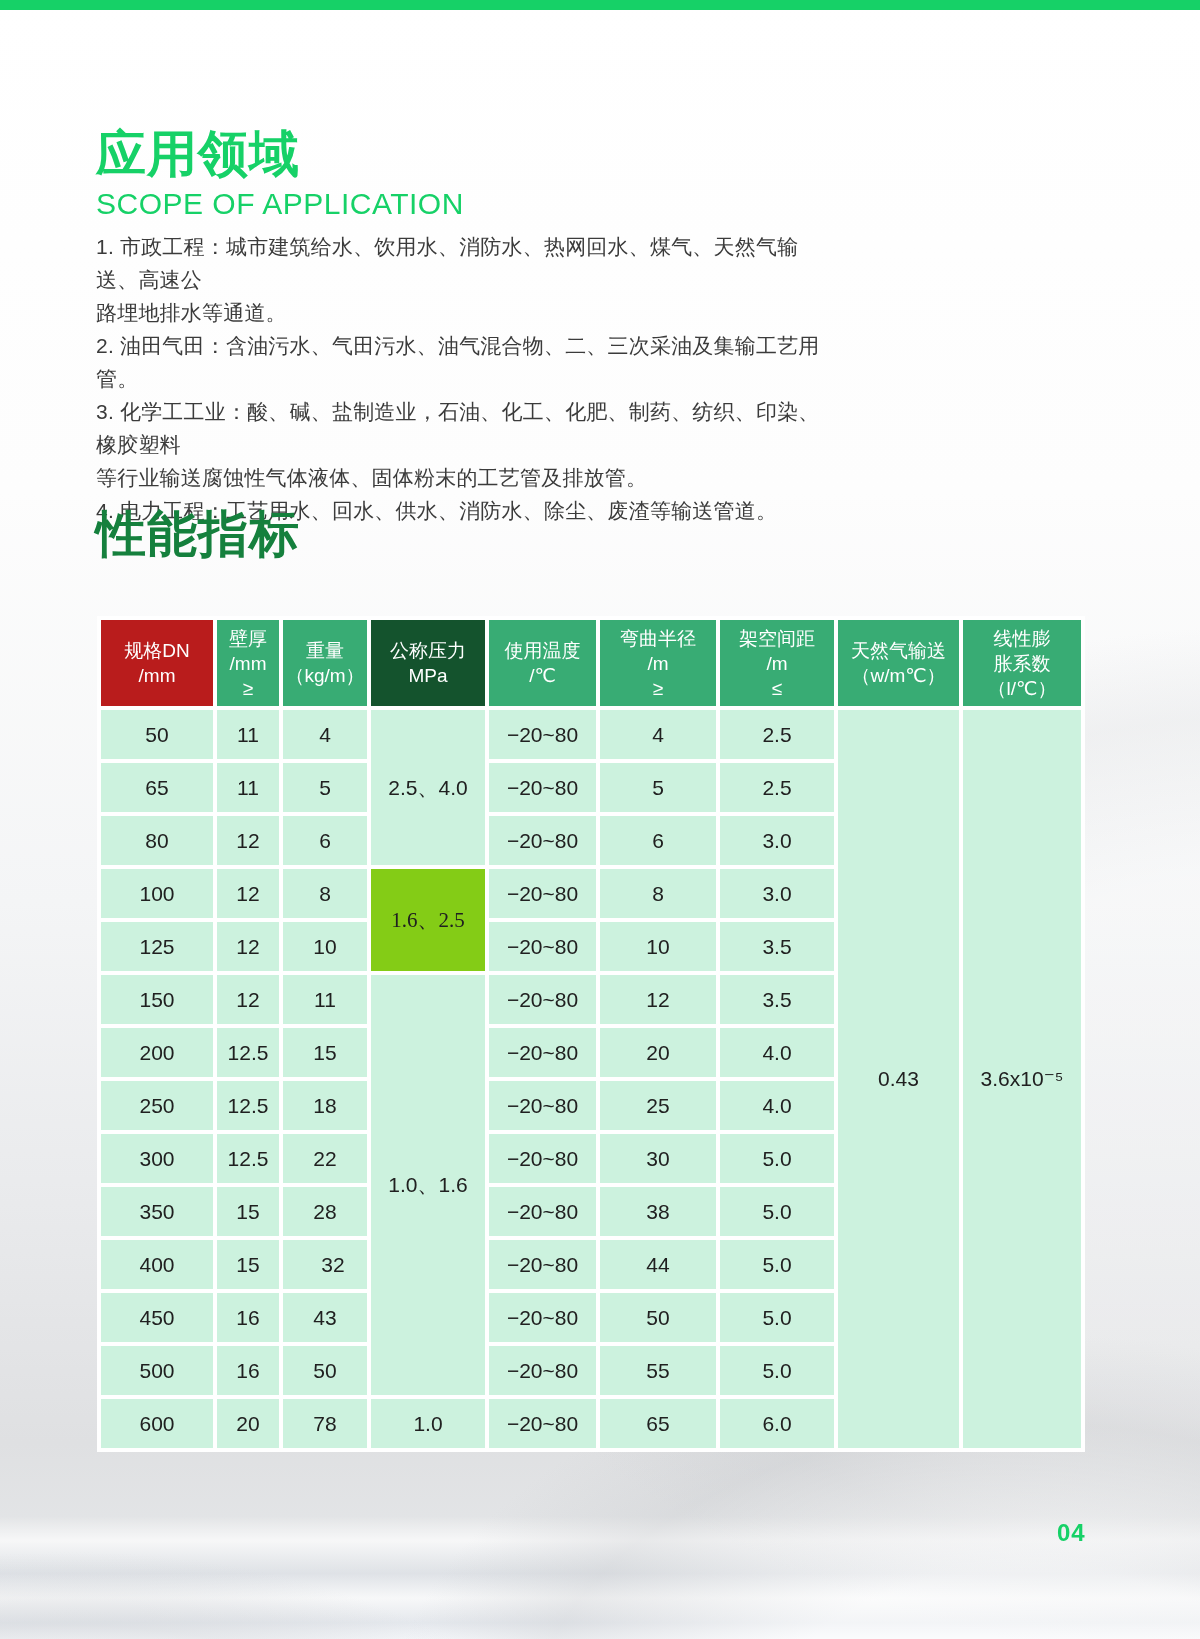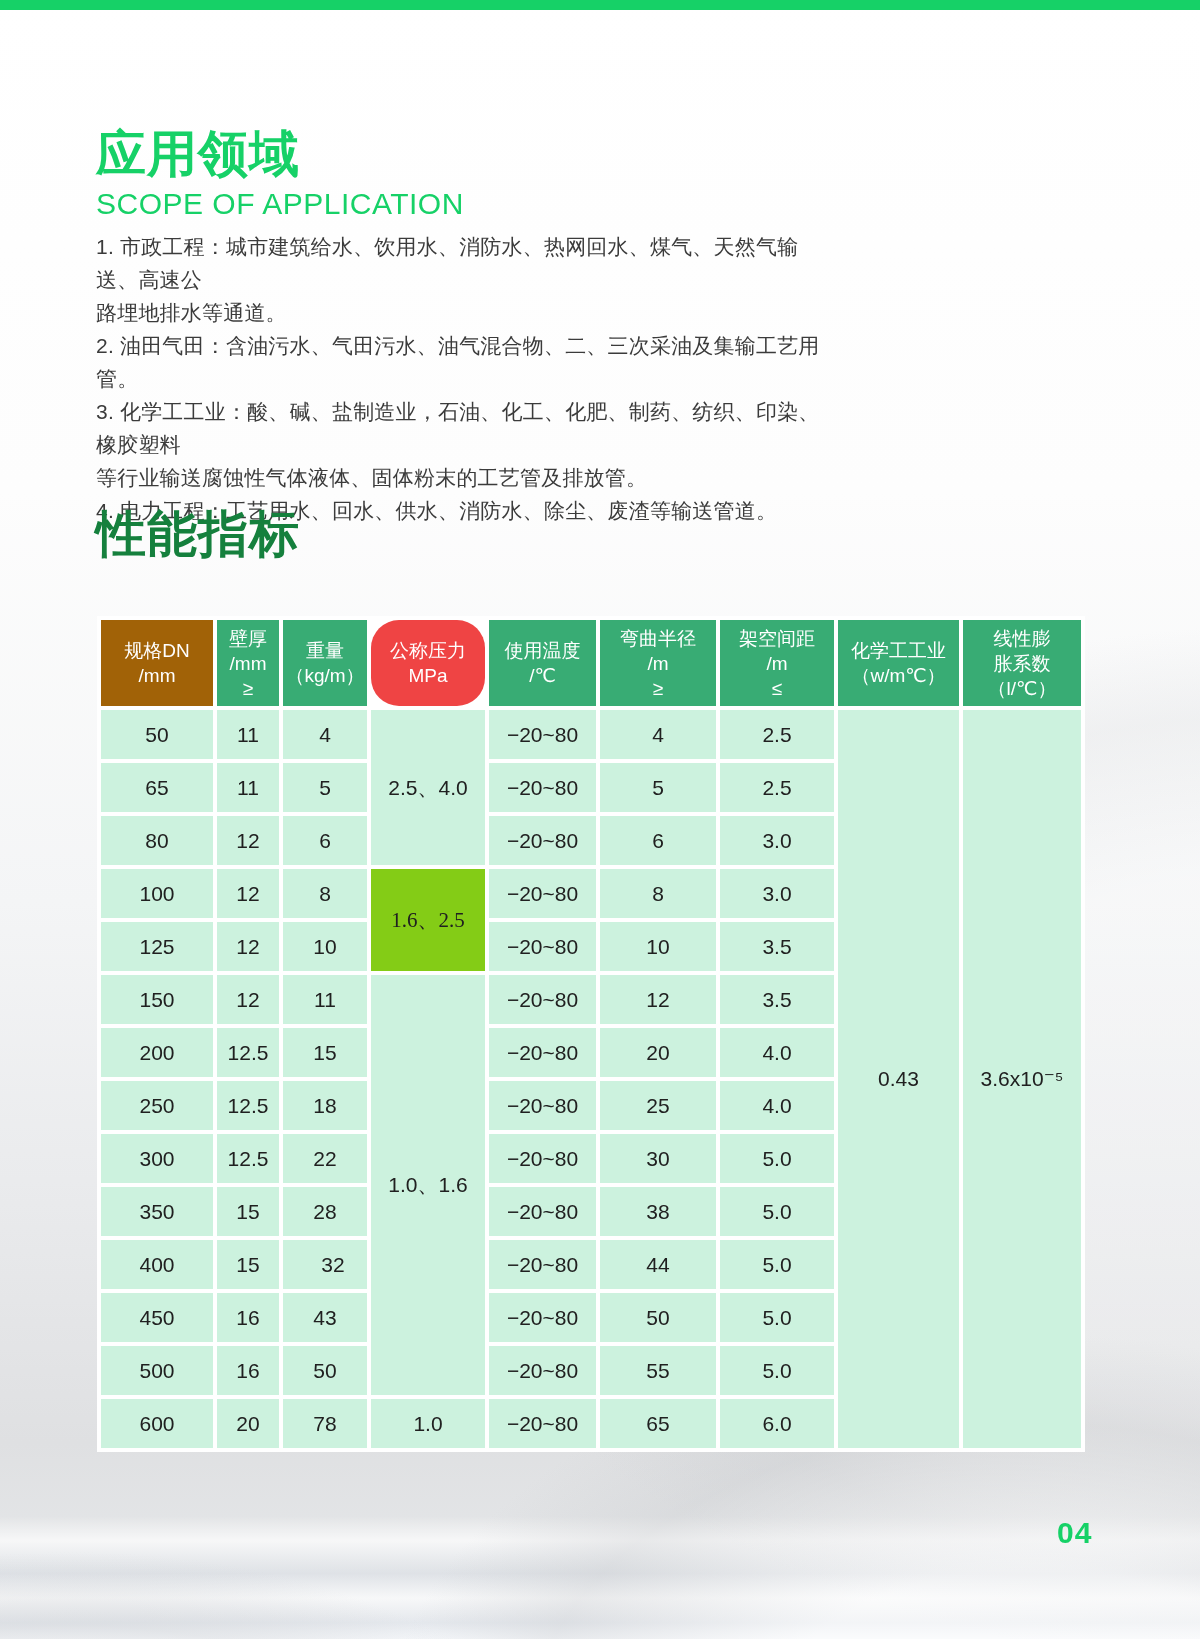--- a/index.html
+++ b/index.html
@@ -47,21 +47,21 @@
     padding:0 2px;
   }
   table.spec td {
     font-size:21px;
     color:#202020;
     height:49px;
     text-align:center;
     vertical-align:middle;
     white-space:nowrap;
   }
-  .page-num { position:absolute; left:1057px; top:1516px; font-size:30px; line-height:34px; font-weight:bold; letter-spacing:1px; }
+  .page-num { position:absolute; left:1057px; top:1516px; font-size:24px; line-height:34px; font-weight:bold; letter-spacing:1px; }
 </style>
 </head>
 <body>
 
 <div class="pipes-bg"></div>
 <div class="top-bar" style="background: rgb(22, 209, 103);"></div>
 
 <div class="sec1">
   <div class="cn-title accent" style="color: rgb(22, 209, 103);">应用领域</div>
   <div class="en-subtitle accent" style="color: rgb(22, 209, 103);">SCOPE OF APPLICATION</div>
@@ -88,38 +88,38 @@
         <col style="width:84px">
       <col style="width:114px">
         <col style="width:107px">
         <col style="width:116px">
       <col style="width:114px">
         <col style="width:121px">
         <col style="width:118px">
     </colgroup>
     <thead>
       <tr>
-        <th style="background: #a16207;">规格DN
+        <th style="background: #b91c1c;">规格DN
 /mm</th>
         <th style="background: rgb(56, 172, 116);">壁厚
 /mm
 ≥</th>
         <th style="background: rgb(56, 172, 116);">重量
 （kg/m）</th>
-        <th style="background: #ef4444; border-radius: 28px;">公称压力
+        <th style="background: #14532d;">公称压力
 MPa</th>
         <th style="background: rgb(56, 172, 116); margin-left: 25px;">使用温度
 /℃</th>
         <th style="background: rgb(56, 172, 116);">弯曲半径
 /m
 ≥</th>
         <th style="background: rgb(56, 172, 116);">架空间距
 /m
 ≤</th>
-        <th style="background: rgb(56, 172, 116);">化学工工业
+        <th style="background: rgb(56, 172, 116);">天然气输送
 （w/m℃）</th>
         <th style="background: rgb(56, 172, 116);">线性膨
 胀系数
 （l/℃）</th>
       </tr>
     </thead>
     <tbody>
         <tr>
           <td style="background: rgb(204, 242, 222);">50</td>
           <td style="background: rgb(204, 242, 222);">11</td>

